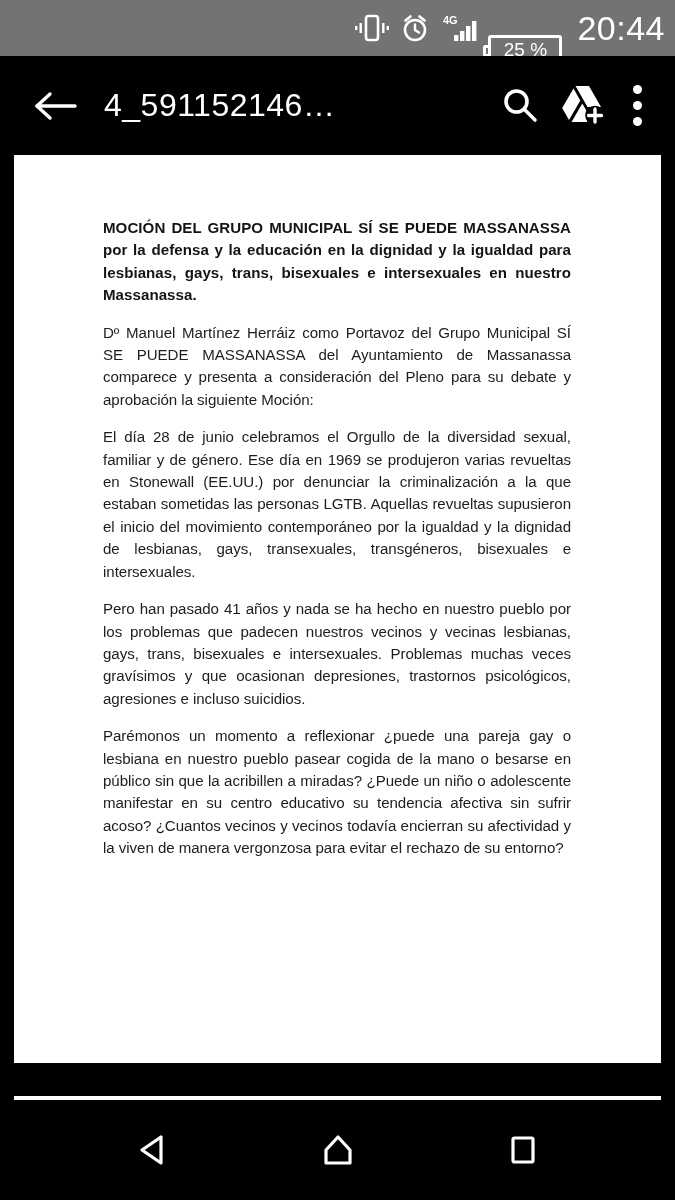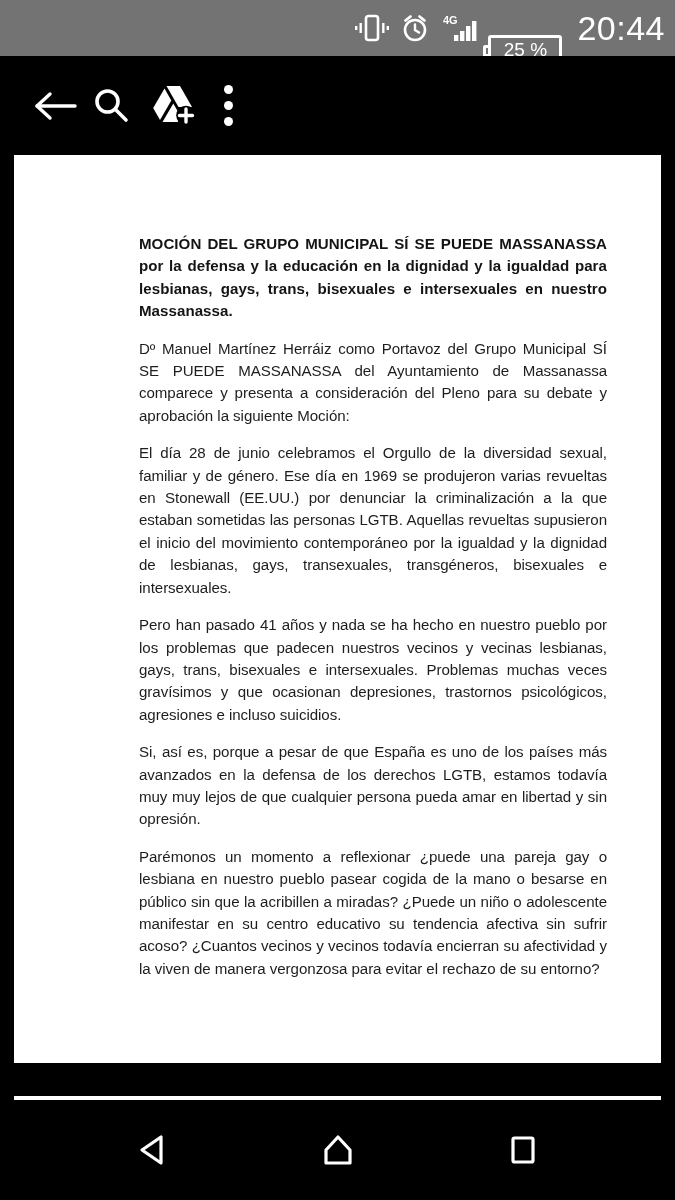--- a/index.html
+++ b/index.html
@@ -140,23 +140,22 @@
     top: 0px;
     height: 908px;
   }
   .page-2 {
     top: 941px;
     height: 15px;
   }
   .page-body {
     position: absolute;
     left: 89px;
-    top: 78px;
+    top: 62px;
     width: 468px;
-    margin-left: 36px;
   }
   .doc-p {
     color: #1d1d1d;
     font-size: 15.1px;
     line-height: 22.4px;
     text-align: justify;
     margin: 0 0 15px 0;
     letter-spacing: -0.05px;
   }
   .doc-p.bold {
@@ -226,20 +225,21 @@
 
 <div class="action-bar">
 
   <div class="back-btn">
     <svg width="46" height="40" viewBox="0 0 46 40">
       <path d="M44 20 H6" stroke="#fff" stroke-width="3.4" stroke-linecap="round" fill="none"></path>
       <path d="M19 8 L6 20 L19 32" stroke="#fff" stroke-width="3.4" stroke-linecap="round" stroke-linejoin="round" fill="none"></path>
     </svg>
   </div>
 
+  <div class="ab-title">4_591152146…</div>
 
   <div class="ab-action">
     <svg width="42" height="42" viewBox="0 0 42 42">
       <circle cx="17.5" cy="16.5" r="10.5" fill="none" stroke="#fff" stroke-width="3.6"></circle>
       <path d="M25.5 24.5 L36 35" stroke="#fff" stroke-width="3.6" stroke-linecap="round"></path>
     </svg>
   </div>
 
   <div class="ab-action">
     <svg width="52" height="48" viewBox="0 0 52 48">
@@ -261,21 +261,20 @@
 </div>
 
 <div class="viewer">
 
   <div class="page page-1">
     <div class="page-body">
       <p class="doc-p bold">MOCIÓN DEL GRUPO MUNICIPAL SÍ SE PUEDE MASSANASSA por la defensa y la educación en la dignidad y la igualdad para lesbianas, gays, trans, bisexuales e intersexuales en nuestro Massanassa.</p>
       <p class="doc-p">Dº Manuel Martínez Herráiz como Portavoz del Grupo Municipal SÍ SE PUEDE MASSANASSA del Ayuntamiento de Massanassa comparece y presenta a consideración del Pleno para su debate y aprobación la siguiente Moción:</p>
       <p class="doc-p">El día 28 de junio celebramos el Orgullo de la diversidad sexual, familiar y de género. Ese día en 1969 se produjeron varias revueltas en Stonewall (EE.UU.) por denunciar la criminalización a la que estaban sometidas las personas LGTB. Aquellas revueltas supusieron el inicio del movimiento contemporáneo por la igualdad y la dignidad de lesbianas, gays, transexuales, transgéneros, bisexuales e intersexuales.</p>
       <p class="doc-p">Pero han pasado 41 años y nada se ha hecho en nuestro pueblo por los problemas que padecen nuestros vecinos y vecinas lesbianas, gays, trans, bisexuales e intersexuales. Problemas muchas veces gravísimos y que ocasionan depresiones, trastornos psicológicos, agresiones e incluso suicidios.</p>
-      <p class="doc-p">Si, así es, porque a pesar de que España es uno de los países más avanzados en la defensa de los derechos LGTB, estamos todavía muy muy lejos de que cualquier persona pueda amar en libertad y sin opresión.</p>
       <p class="doc-p">Parémonos un momento a reflexionar ¿puede una pareja gay o lesbiana en nuestro pueblo pasear cogida de la mano o besarse en público sin que la acribillen a miradas? ¿Puede un niño o adolescente manifestar en su centro educativo su tendencia afectiva sin sufrir acoso? ¿Cuantos vecinos y vecinos todavía encierran su afectividad  y la viven de manera vergonzosa para evitar el rechazo de su entorno?</p>
 
     </div>
   </div>
 
   <div class="page page-2"></div>
 </div>
 
 <div class="nav-bar">
 

